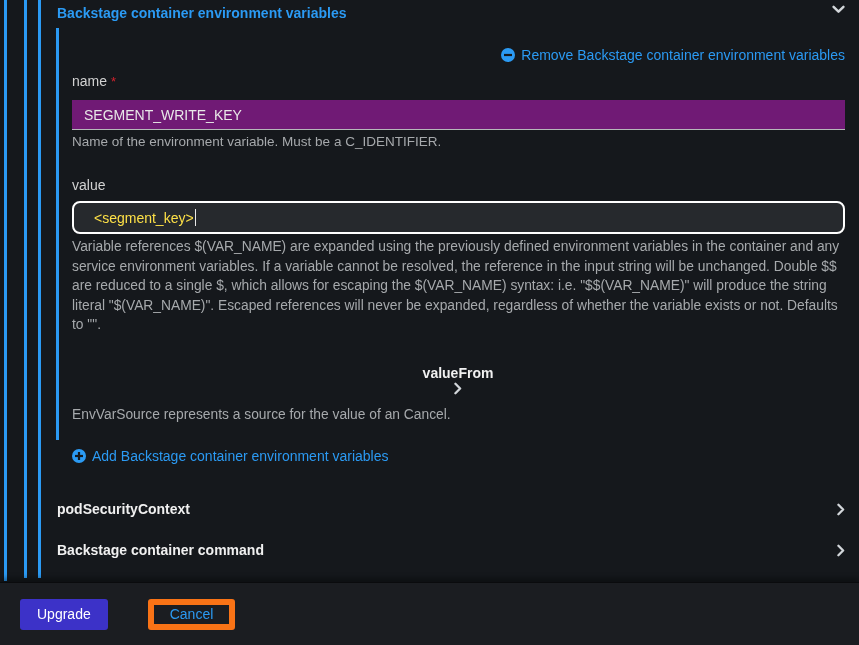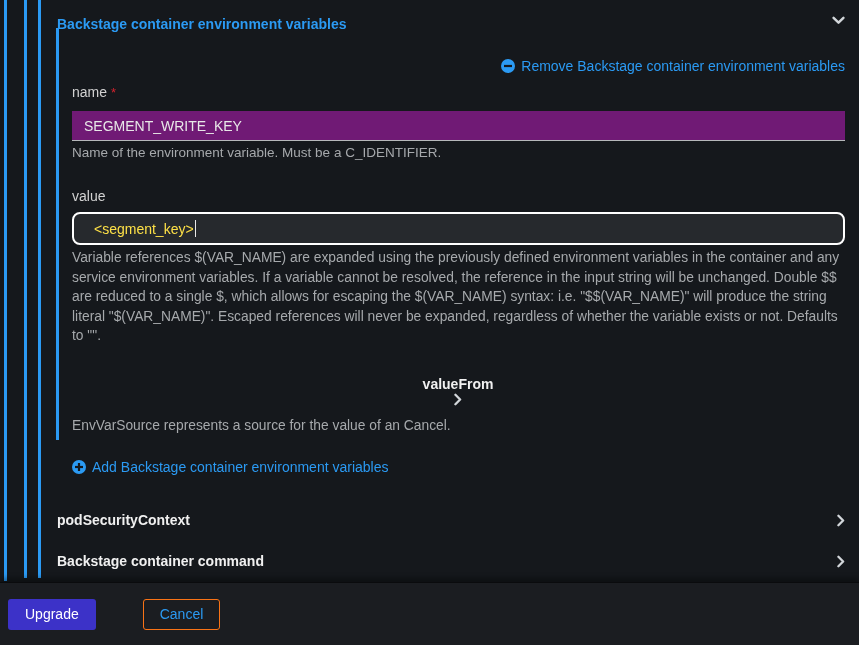--- a/index.html
+++ b/index.html
@@ -11,21 +11,21 @@
   }
   
   .vline { position: absolute; width: 3px; background: #2b9af3; }
   .v1 { left: 4px;  top: 0; height: 581px; }
   .v2 { left: 24px; top: 0; height: 578px; }
   .v3 { left: 38px; top: 0; height: 578px; }
   .v4 { left: 56px; top: 28px; height: 412px; }
 
   .form-content { position: absolute; left: 57px; right: 14px; top: 0; }
 
-  .group-header { display: flex; justify-content: space-between; align-items: flex-start; padding-top: 16px; cursor: pointer; }
+  .group-header { display: flex; justify-content: space-between; align-items: flex-start; padding-top: 5px; cursor: pointer; }
   .group-title { color: #2b9af3; font-size: 14px; font-weight: 700; line-height: 16px; }
   .chev { color: #d2d6da; display: inline-flex; align-items: center; }
   .chev svg { display: block; }
 
   .group-body { margin-left: 15px; }
 
   .remove-row { display: flex; justify-content: flex-end; margin-top: 26px; }
   .link { color: #2b9af3; font-size: 14px; line-height: 16px; text-decoration: none; display: inline-flex; align-items: center; gap: 6px; cursor: pointer; }
   .link-icon { display: inline-flex; }
 
@@ -59,25 +59,25 @@
   .add-row { margin-top: 25px; }
 
   .outer-section { margin-top: 34px; }
   .section-help { margin-top: 11px; color: #a6a9ac; font-size: 13.8px; line-height: 19.5px; max-width: 792px; }
   .outer-section-2 { margin-top: 24px; }
 
   .footer {
     position: absolute; left: 0; right: 0; bottom: 0; height: 63px;
     background: #1b1d21; border-top: 1px solid #0a0b0d;
     box-shadow: 0 -4px 5px rgba(0,0,0,0.35);
-    display: flex; align-items: center; padding: 0 8px; gap: 19px;
+    display: flex; align-items: center; padding: 0 20px; gap: 40px;
   }
   .btn { font-family: "Liberation Sans", sans-serif; font-size: 14px; height: 31px; border-radius: 3px; cursor: pointer; }
   .btn-primary { background: #3c32c8; color: #ffffff; border: none; padding: 0 17px; }
-  .btn-secondary { background: transparent; color: #2b9af3; border: 1px solid #f97316; padding: 0 16px; margin-left: 28px; }
+  .btn-secondary { background: transparent; color: #2b9af3; border: 6px solid #f97316; padding: 0 16px; }
 </style>
 </head>
 <body>
 
 <div class="screen">
 
   <div class="vline v1"></div>
   <div class="vline v2"></div>
   <div class="vline v3"></div>
   <div class="vline v4"></div>

